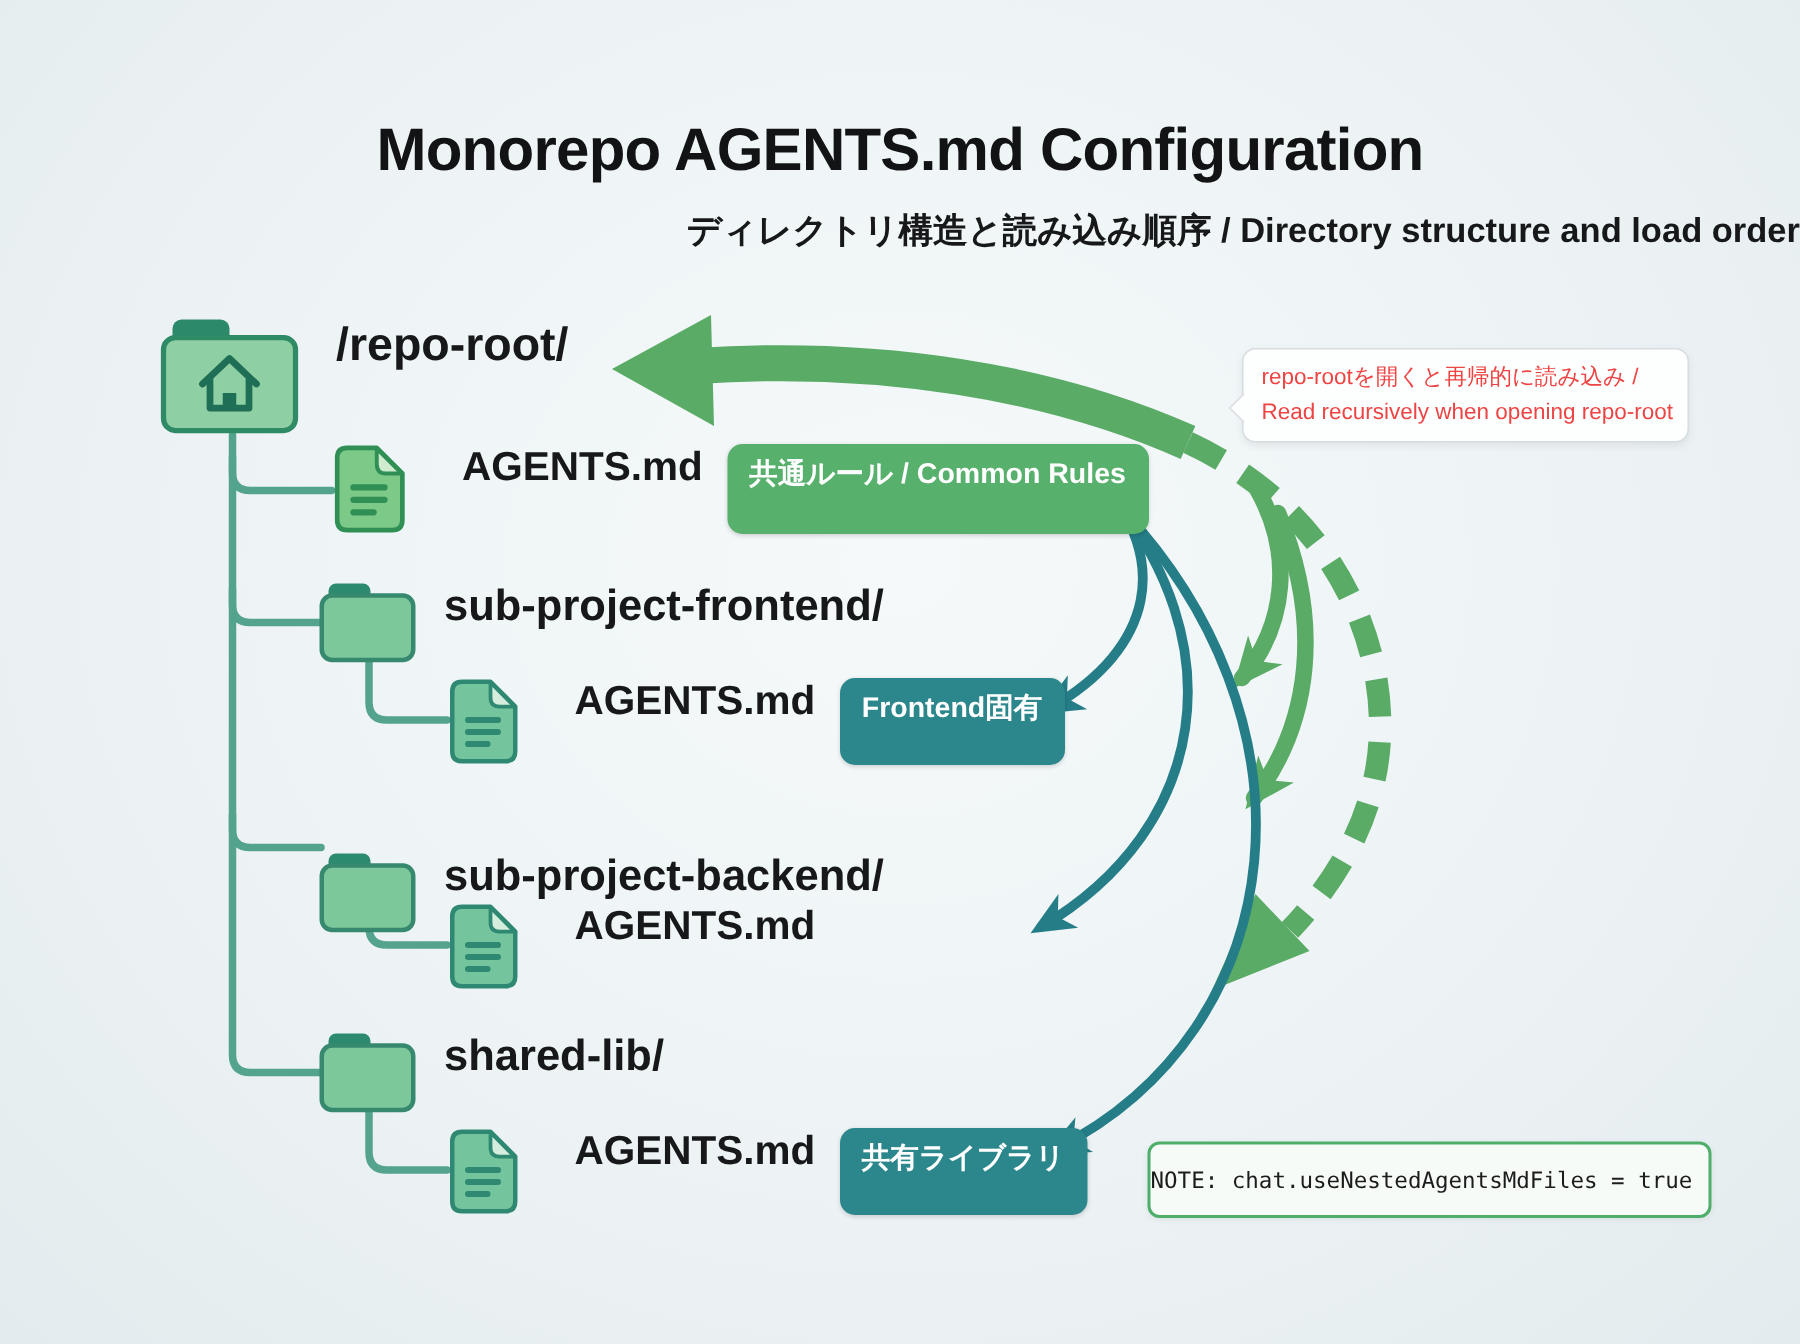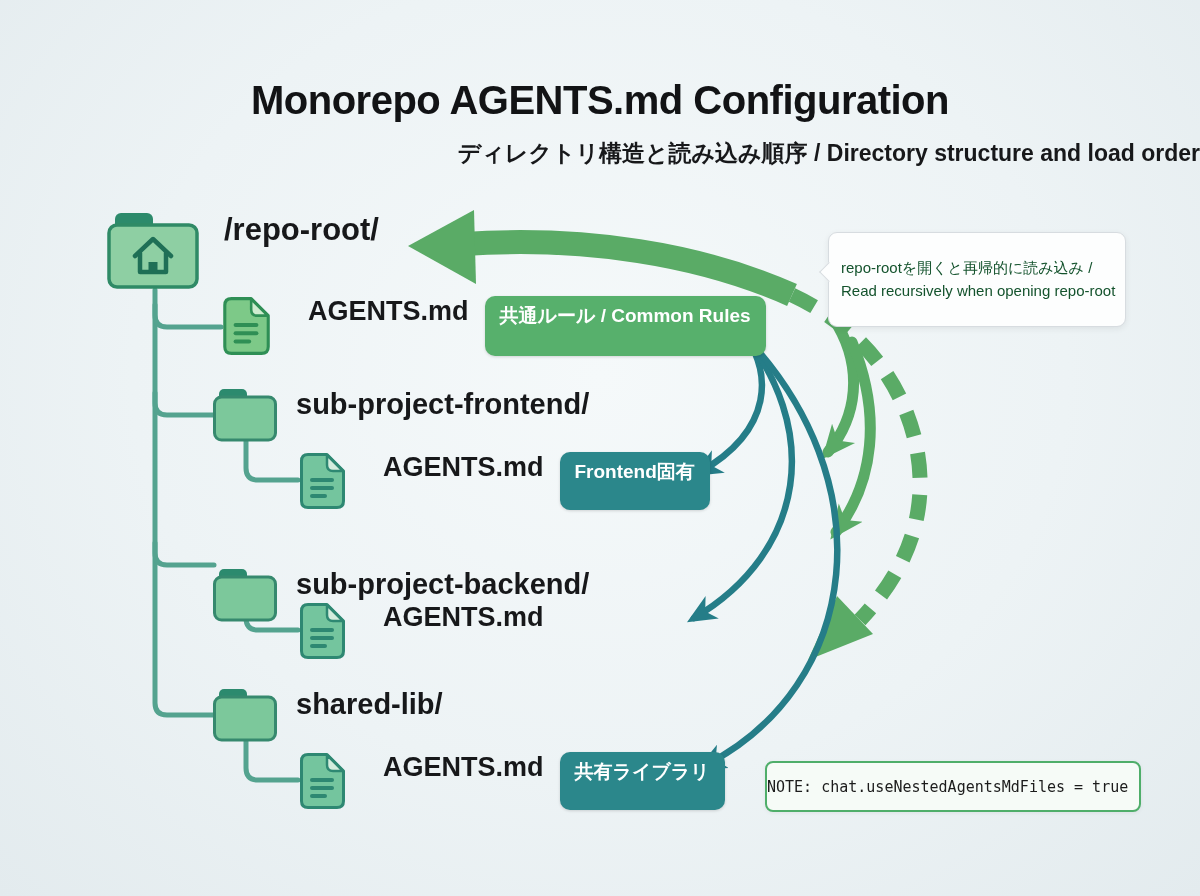--- a/index.html
+++ b/index.html
@@ -41,21 +41,21 @@
   .badge{
     display:inline-block;color:#ffffff;font-weight:700;font-size:19px;
     border-radius:10px;padding:7px 15px;white-space:nowrap;margin-left:16px;
     box-shadow:0 1px 3px rgba(0,0,0,0.15);
   }
   .badge.green{background:var(--badge-green);}
   .badge.teal{background:var(--badge-teal);}
   .callout{
     position:absolute;left:828px;top:232px;width:272px;
     background:#fdfefe;border:1.5px solid #d7dce0;border-radius:9px;
-    padding:24px 12px;font-size:15px;line-height:1.5;color:#14532d;
+    padding:8px 12px;font-size:15px;line-height:1.5;color:#ef4444;
     box-shadow:0 2px 6px rgba(0,0,0,0.07);
   }
   .callout::after{
     content:"";position:absolute;left:-7px;top:32px;width:13px;height:13px;
     background:#fdfefe;border-left:1.5px solid #d7dce0;border-bottom:1.5px solid #d7dce0;
     transform:rotate(45deg);
   }
   .callout .l1,.callout .l2{display:block;white-space:nowrap;}
   .note-box{
     position:absolute;left:765px;top:761px;width:372px;height:47px;

